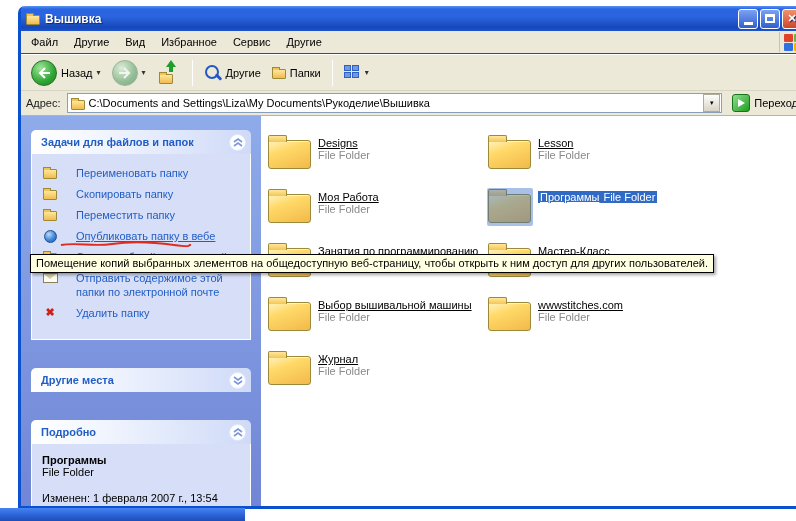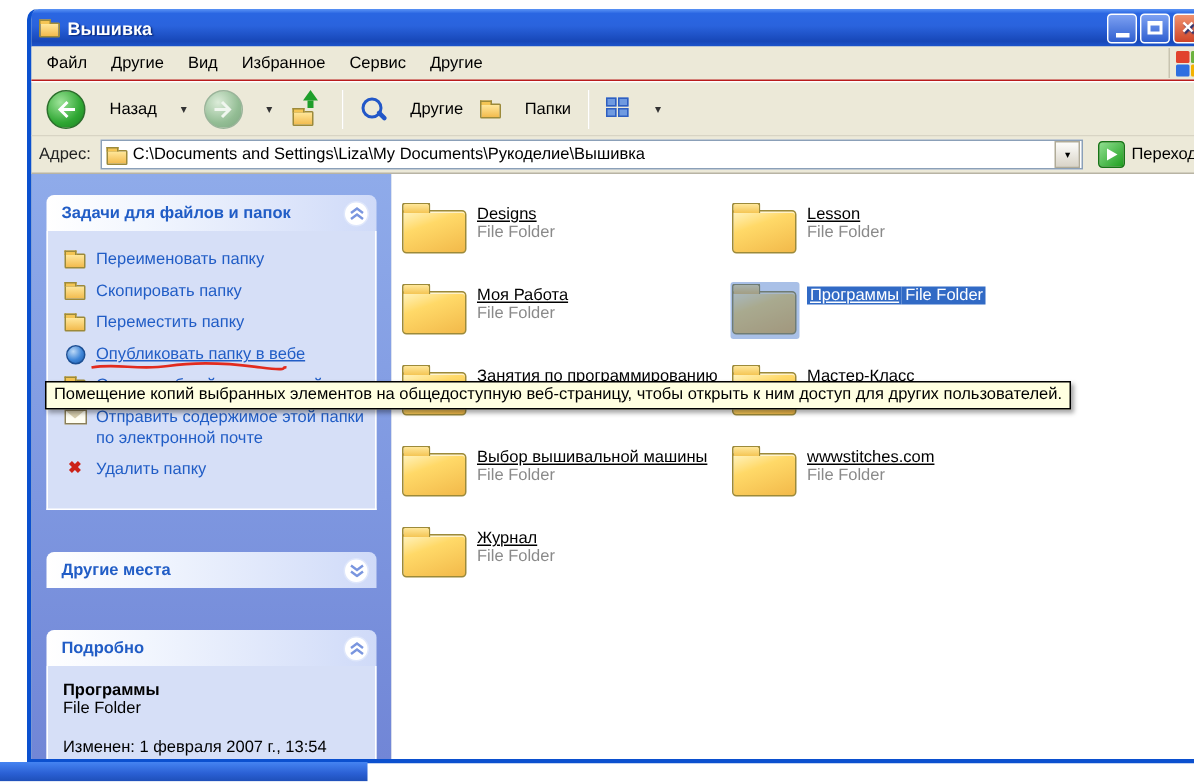--- a/index.html
+++ b/index.html
@@ -34,21 +34,21 @@
   .winlogo { margin-left:auto; margin-right:2px; width:24px; height:20px; display:grid;
              grid-template-columns:9px 9px; grid-auto-rows:8px; gap:1px; place-content:center;
              border-left:1px solid #c8c4b0; padding-left:4px; }
   .winlogo span { border-radius:1px; }
   .wl-r { background:#e1422d; } .wl-g { background:#6cb33f; }
   .wl-b { background:#2f6fe0; } .wl-y { background:#f3b200; }
 
   
   .toolbar { height:37px; flex:0 0 37px; display:flex; align-items:center; gap:3px; padding:0 6px;
              background:#ece9d8; border-top:1px solid #fff; border-bottom:1px solid #d8d4c4; }
-  .tbtn { display:flex; align-items:center; gap:16px; padding:2px 4px; color:#000; }
+  .tbtn { display:flex; align-items:center; gap:4px; padding:2px 4px; color:#000; }
   .circle { width:26px; height:26px; border-radius:50%; display:flex; align-items:center; justify-content:center; }
   .circle.back { background:radial-gradient(circle at 35% 30%,#9fe49a,#2fa733 60%,#1b7e20); border:1px solid #2c6e2c; }
   .circle.fwd  { background:radial-gradient(circle at 35% 30%,#dcecd9,#93bd94 60%,#7ea781); border:1px solid #9ab49a; }
   .caret { font-size:8px; color:#333; }
   .upwrap { position:relative; width:24px; height:22px; }
   .upwrap .folder-sm { position:absolute; left:2px; top:9px; }
   .uparrow { position:absolute; left:9px; top:-2px; width:0; height:0;
              border-left:5px solid transparent; border-right:5px solid transparent; border-bottom:7px solid #1e9e2a; }
   .uparrow::after { content:""; position:absolute; left:-2px; top:7px; width:4px; height:5px; background:#1e9e2a; }
   .search-ic { position:relative; width:18px; height:18px; }
@@ -82,21 +82,21 @@
              background:linear-gradient(180deg,#8fabea 0%,#7e97e0 55%,#7186d6 100%); }
   .panel { margin-bottom:28px; }
   .panel.mt16 { margin-top:16px; }
   .phead { height:24px; display:flex; align-items:center; padding:0 5px 0 10px;
            background:linear-gradient(90deg,#ffffff 0%,#f2f6fe 30%,#cfdaf8 100%);
            border-radius:5px 5px 0 0; color:#215dc6; font-weight:bold; }
   .chev { margin-left:auto; width:17px; height:17px; background:#fff; border:1px solid #dfe7fb;
           border-radius:50%; display:flex; align-items:center; justify-content:center; }
   .chev svg.down { transform:scaleY(-1); }
   .pbody { background:#d6dff7; border:1px solid #fff; border-top:none; padding:12px 6px 12px 10px; }
-  .task { display:flex; align-items:flex-start; gap:6px; margin-bottom:7px; color:#215dc6;
+  .task { display:flex; align-items:flex-start; gap:18px; margin-bottom:7px; color:#215dc6;
           line-height:14px; position:relative; cursor:pointer; }
   .task .ic { flex:0 0 16px; display:flex; justify-content:center; }
   .task.publish .tlabel { text-decoration:underline; }
   .redline { position:absolute; left:18px; top:12px; pointer-events:none; }
   .delx { color:#cc2218; font-weight:bold; font-size:11px; line-height:12px; }
 
   .pbody.details { padding:10px 10px; height:92px; color:#000; }
   .dname { font-weight:bold; display:block; }
   .dtype { display:block; }
   .dmod { display:block; margin-top:14px; }

